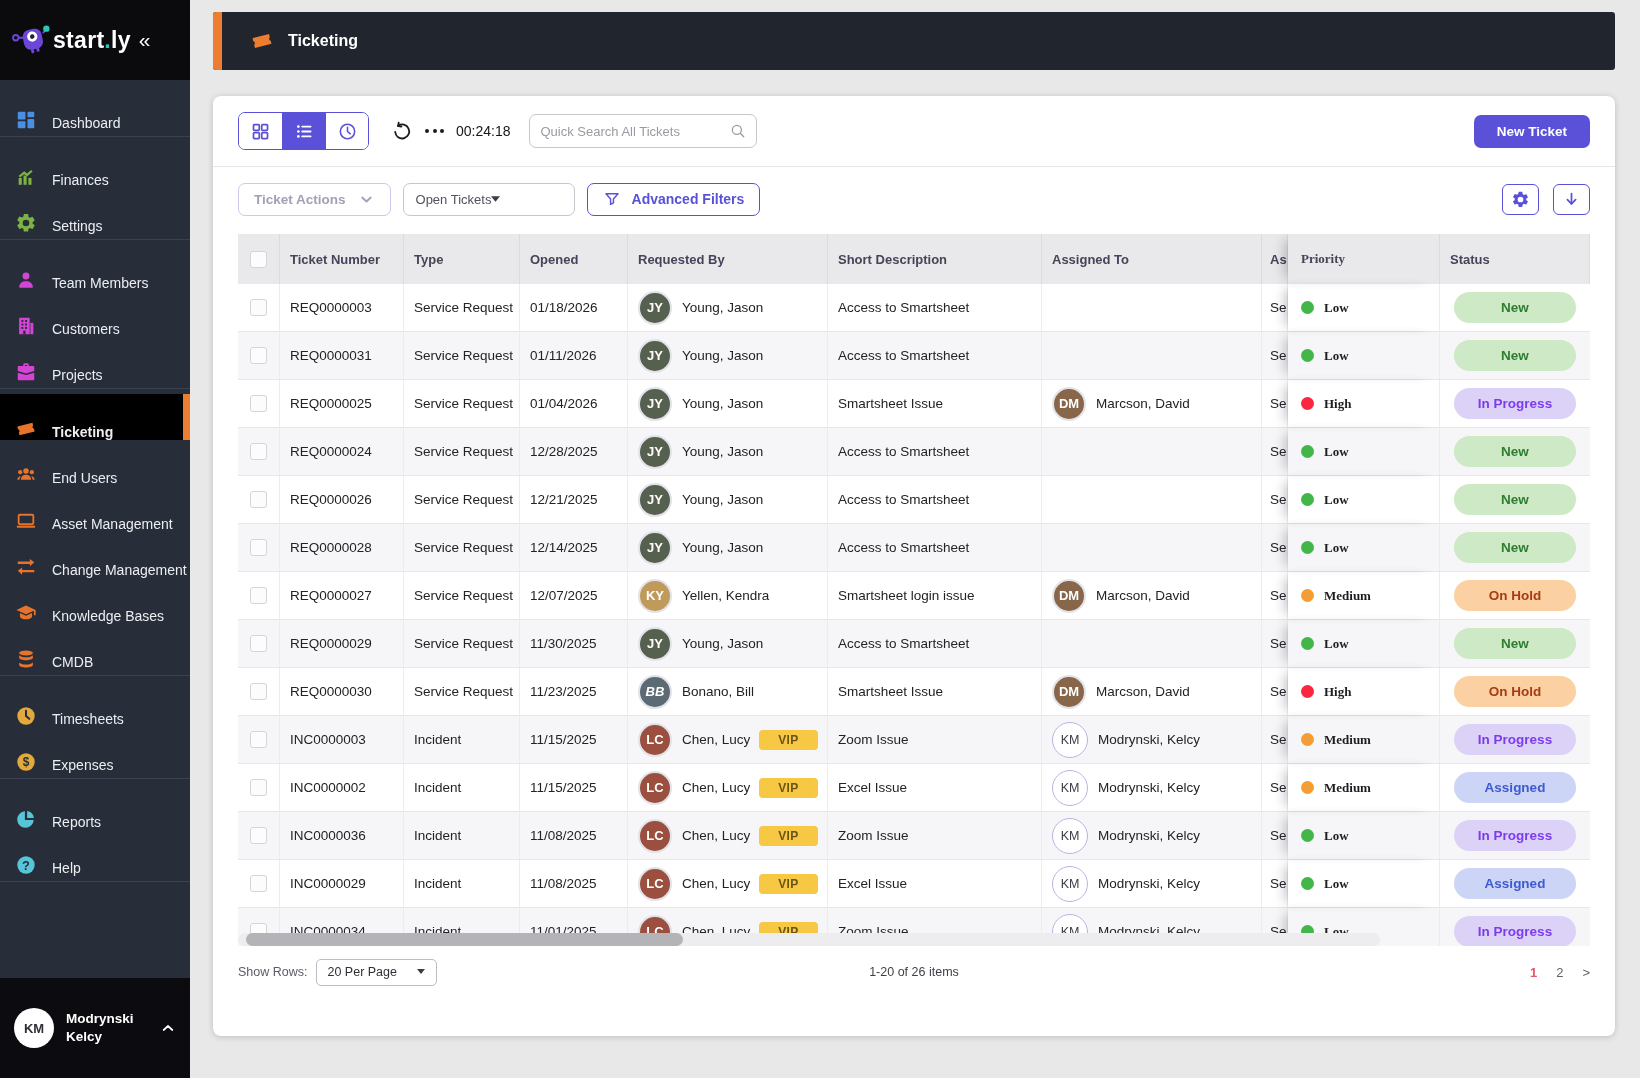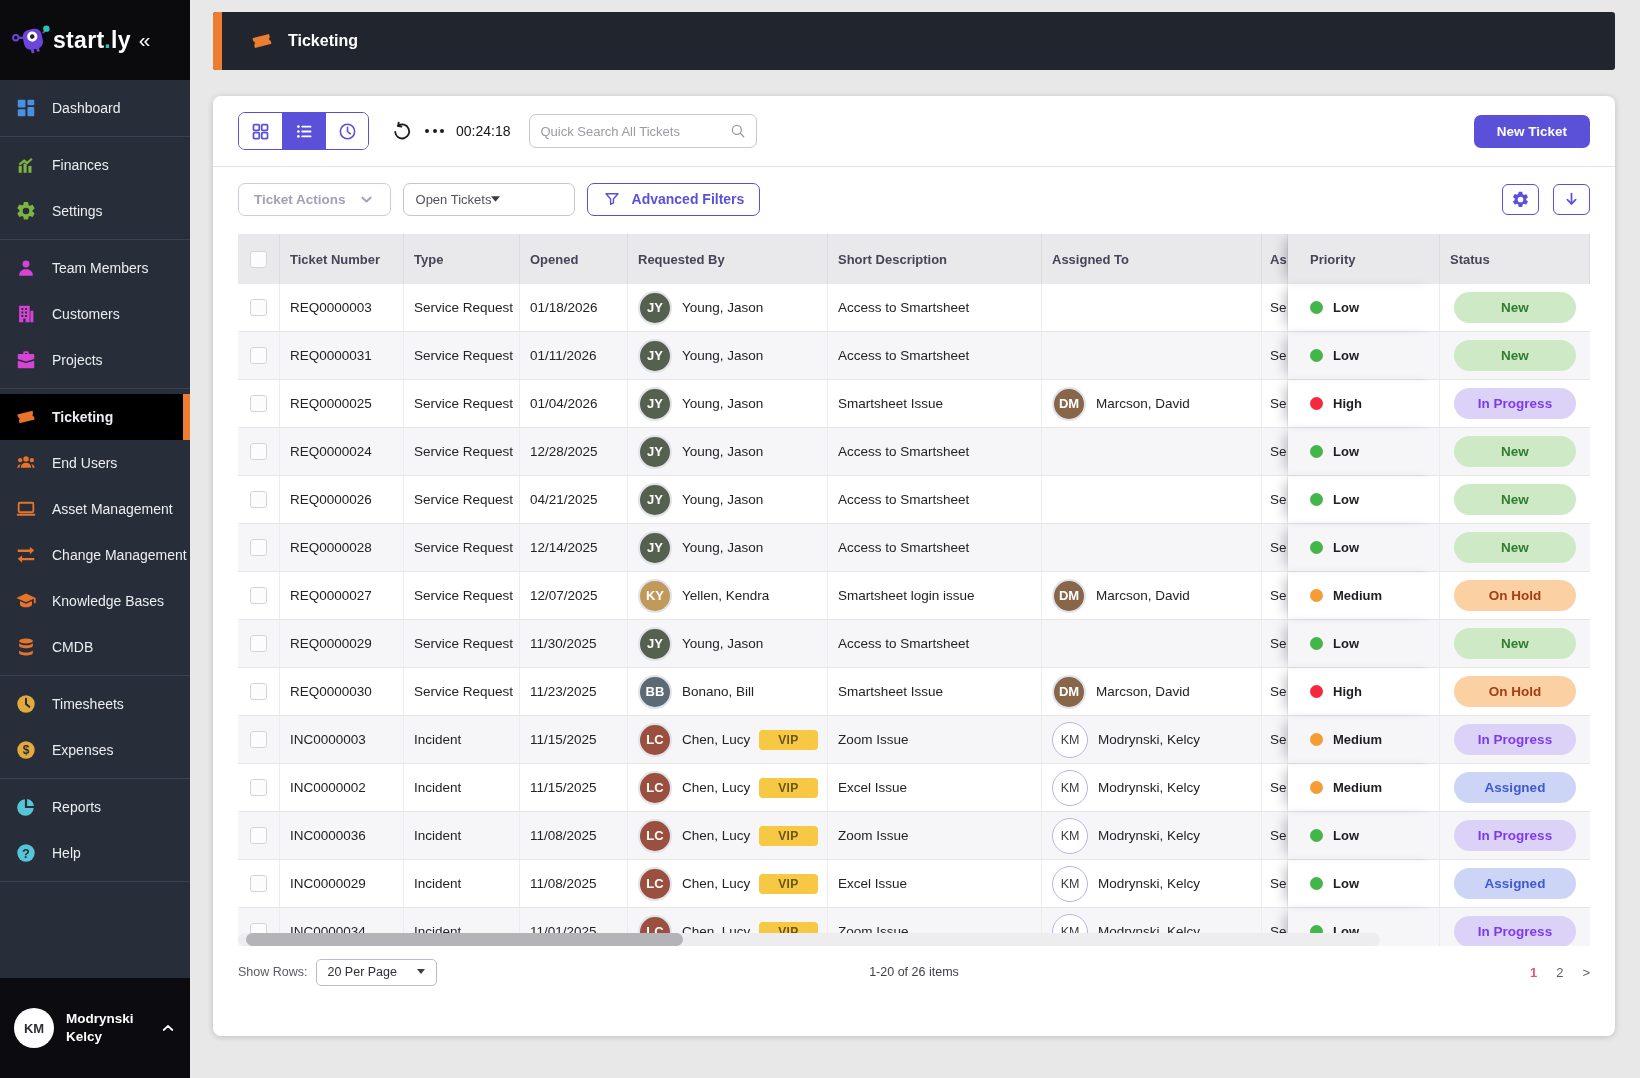--- a/index.html
+++ b/index.html
@@ -13,21 +13,21 @@
 svg { display:block; }
 
 
 .sidebar { position:absolute; left:0; top:0; width:190px; height:1078px; background:#272d39; display:flex; flex-direction:column; }
 .logo { height:80px; background:#0b0b0e; display:flex; align-items:center; padding:0 8px; gap:3px; flex:none; }
 .logo-text { color:#fff; font-size:23px; font-weight:bold; letter-spacing:.3px; white-space:nowrap; }
 .logo-dot { color:#2ec4b6; }
 .collapse { color:#fff; font-size:21px; margin-left:5px; cursor:pointer; }
 .nav { flex:1; display:flex; flex-direction:column; }
 .nav-section { padding:5px 0; border-bottom:1px solid #3a4150; }
-.nav-item { height:46px; display:flex; align-items:center; gap:15px; padding-left:15px; cursor:pointer; color:#eceef2; font-size:14px; position:relative; }
+.nav-item { height:46px; display:flex; align-items:flex-end; gap:15px; padding-left:15px; cursor:pointer; color:#eceef2; font-size:14px; position:relative; }
 .nav-item .nicon { width:22px; height:22px; flex:none; }
 .nav-item .nicon svg { width:22px; height:22px; }
 .nav-item.active { background:#000; font-weight:bold; }
 .nav-item.active::after { content:""; position:absolute; right:0; top:0; bottom:0; width:7px; background:#ed7d31; }
 .user { height:100px; background:#0c0c10; display:flex; align-items:center; gap:12px; padding:0 14px; flex:none; }
 .user-avatar { width:40px; height:40px; border-radius:50%; background:#fff; color:#2e2e36; font-weight:bold; font-size:13px; display:flex; align-items:center; justify-content:center; flex:none; }
 .user-name { color:#fff; font-weight:bold; font-size:13.5px; line-height:1.3; flex:1; }
 .user-chevron { color:#fff; width:16px; height:16px; cursor:pointer; }
 
 
@@ -79,21 +79,21 @@
 .thead .tcell { font-weight:bold; color:#474358; font-size:13px; border-right:1px solid #dcdce0; }
 .tbody-row { height:48px; border-bottom:1px solid #e7e7ea; background:#fff; cursor:pointer; }
 .tbody .tbody-row:nth-child(even) { background:#f6f6f8; }
 .c-check { justify-content:center; padding-left:0; }
 .checkbox { width:17px; height:17px; border:1.5px solid #d4d4da; border-radius:3px; background:#fcfcfd; cursor:pointer; }
 .avatar { width:34px; height:34px; border-radius:50%; display:flex; align-items:center; justify-content:center; font-size:13px; font-weight:bold; color:#fff; flex:none; border:2px solid #e2e2ea; }
 .avatar.initials-style { background:#fff; border:1px solid #b9b3e6; color:#3c3c46; font-weight:normal; font-size:12.5px; width:36px; height:36px; }
 .person-name { margin-left:10px; }
 .vip { margin-left:9px; background:#f6c844; color:#6a5513; font-size:12px; font-weight:bold; padding:3px 19px; border-radius:4px; letter-spacing:.3px; }
 .c-ag { padding-left:8px; }
-.c-priority { box-shadow:-9px 0 12px -6px rgba(35,35,60,.28); padding-left:22px; gap:10px; }
+.c-priority { box-shadow:-9px 0 12px -6px rgba(35,35,60,.28); padding-left:13px; gap:10px;font-family:Liberation Serif, serif; }
 .pdot { width:13px; height:13px; border-radius:50%; flex:none; }
 .priority-label { font-weight:bold; font-size:13px; color:#1d1d22; }
 .c-status { justify-content:center; padding-left:0; border-right:none; }
 .pill { min-width:122px; text-align:center; padding:8px 0; border-radius:999px; font-weight:bold; font-size:13.5px; }
 .hscroll { position:absolute; bottom:0; left:0; width:1142px; height:13px; background:#ededef; border-radius:7px; }
 .hthumb { position:absolute; left:8px; top:0; width:437px; height:13px; background:#b3b3b8; border-radius:7px; cursor:pointer; }
 
 
 .card-footer { height:52px; display:flex; align-items:center; position:relative; color:#5c5c66; font-size:12.5px; }
 .show-rows { display:flex; align-items:center; gap:9px; }
@@ -601,21 +601,21 @@
             <div class="tcell c-check">
               <span class="checkbox"></span>
             </div>
             <div class="tcell">
               <span>REQ0000026</span>
             </div>
             <div class="tcell">
               <span>Service Request</span>
             </div>
             <div class="tcell">
-              <span>04/21/2025</span>
+              <span>12/21/2025</span>
             </div>
             <div class="tcell">
               <div class="avatar" style="background: rgb(85, 96, 79);">JY</div>
               <span class="person-name">Young, Jason</span>
             </div>
             <div class="tcell">
               <span>Access to Smartsheet</span>
             </div>
             <div class="tcell"></div>
             <div class="tcell c-ag">
@@ -735,21 +735,21 @@
             <div class="tcell">
               <span>REQ0000030</span>
             </div>
             <div class="tcell">
               <span>Service Request</span>
             </div>
             <div class="tcell">
               <span>11/23/2025</span>
             </div>
             <div class="tcell">
-              <div class="avatar" style="background: rgb(92, 106, 116);">BB</div>
+              <div class="avatar" style="background: rgb(92, 106, 116); font-style: italic;">BB</div>
               <span class="person-name">Bonano, Bill</span>
             </div>
             <div class="tcell">
               <span>Smartsheet Issue</span>
             </div>
             <div class="tcell">
               <div class="avatar" style="background: rgb(135, 102, 74);">DM</div>
               <span class="person-name">Marcson, David</span>
             </div>
             <div class="tcell c-ag">

